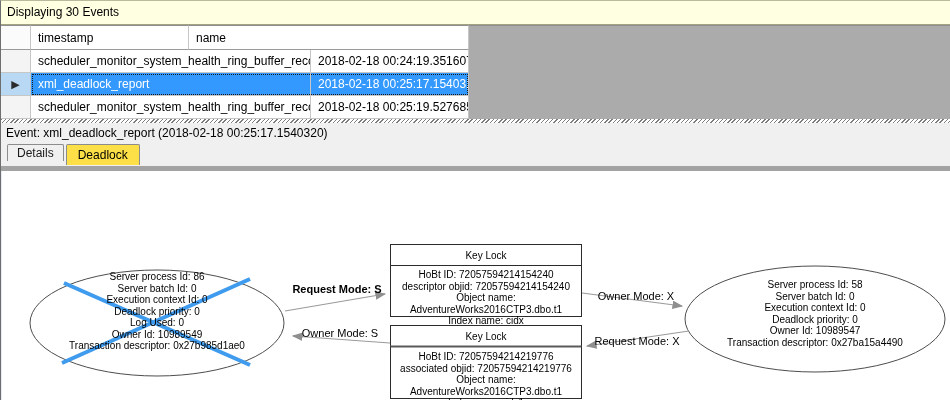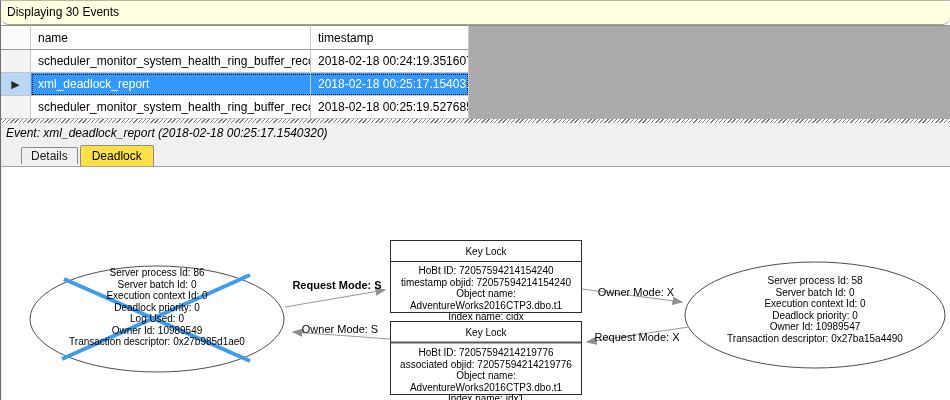--- a/index.html
+++ b/index.html
@@ -6,21 +6,21 @@
   body{
     width:950px;height:400px;overflow:hidden;
     font-family:"Liberation Sans", sans-serif;
     background:#ffffff;color:#000;
   }
   .window{position:relative;width:950px;height:400px;box-sizing:border-box;
     border-left:1px solid #6e6e6e;border-top:1px solid #b9b99d;}
 
   
   .info-bar{height:23px;background:#ffffe1;border-bottom:1px solid #a3a383;
-    font-size:12px;line-height:23px;padding-left:6px;border-radius:8px;}
+    font-size:12px;line-height:23px;padding-left:6px;}
 
   
   .grid{background:#ababab;}
   .grid-row{display:flex;height:23px;}
   .grid-row.header{height:25px;}
   .cell{box-sizing:border-box;background:#fff;border-right:1px solid #c6c6c6;
     border-bottom:1px solid #c6c6c6;font-size:12px;line-height:22px;
     padding-left:7px;white-space:nowrap;overflow:hidden;}
   .header .cell{border-top:1px solid #8f8f8f;border-bottom:1px solid #9a9a9a;
     line-height:24px;background:#ffffff;}
@@ -35,25 +35,25 @@
   .grid-row.selected .cell.sel{background:#b9d8f3;}
   .rowfocus{display:flex;outline:1px dotted #1a1a1a;outline-offset:-2px;}
   .arrow-glyph{display:block;text-align:center;font-size:11px;line-height:22px;color:#2b2b2b;}
 
   
   .splitter{height:4px;background:
     repeating-linear-gradient(135deg,#7d7d7d 0 1px,#ffffff 1px 3px);}
 
   
   .event-bar{height:20px;background:#f0f0f0;font-size:12px;line-height:20px;
-    padding-left:5px;border-bottom:1px solid #f0f0f0;font-style:italic;}
+    padding-left:5px;border-bottom:1px solid #f0f0f0;}
 
   
-  .tab-strip{height:22px;background:#f0f0f0;display:flex;align-items:center;
-    padding-left:20px;border-bottom:1px solid #a3a3a3;}
+  .tab-strip{height:22px;background:#f0f0f0;display:flex;align-items:flex-start;
+    padding-left:6px;border-bottom:5px solid #a3a3a3;}
   .tab{box-sizing:border-box;font-size:12px;border:1px solid #8c8c8c;border-bottom:none;
     border-radius:2px 2px 0 0;padding:0 9px;background:#f0f0f0;height:17px;line-height:16px;}
   .tab.active{background:#fde047;height:21px;line-height:20px;padding:0 11px;
     margin-bottom:-1px;position:relative;z-index:2;}
   .tab.inactive{margin-right:2px;color:#1a1a1a;}
 
   
   .content{position:relative;height:236px;background:#fff;
     border-left:1px solid #e4eaf5;}
   .gsvg{position:absolute;left:0;top:0;}
@@ -66,22 +66,22 @@
 
 <div class="window">
 
   <div class="info-bar">
     <span>Displaying 30 Events</span>
   </div>
 
   <div class="grid">
     <div class="grid-row header">
       <div class="cell sel"></div>
+      <div class="cell ts">timestamp</div>
       <div class="cell name">name</div>
-      <div class="cell ts">timestamp</div>
       <div class="filler"></div>
     </div>
 
     <div class="grid-row">
       <div class="cell sel"></div>
       <div class="cell name">scheduler_monitor_system_health_ring_buffer_recorded</div>
       <div class="cell ts">2018-02-18 00:24:19.3516078</div>
       <div class="filler"></div>
     </div>
 
@@ -158,21 +158,21 @@
       <div>Deadlock priority: 0</div>
       <div>Owner Id: 10989547</div>
       <div>Transaction descriptor: 0x27ba15a4490</div>
     </div>
 
     <div class="node-text" style="left:389px;top:79px;width:190px;">
       <div>Key Lock</div>
     </div>
     <div class="node-text" style="left:383px;top:98px;width:202px;">
       <div>HoBt ID: 72057594214154240</div>
-      <div>timestamp objid: 72057594214154240</div>
+      <div>descriptor objid: 72057594214154240</div>
       <div>Object name: AdventureWorks2016CTP3.dbo.t1</div>
       <div>Index name: cidx</div>
     </div>
 
     <div class="node-text" style="left:389px;top:160px;width:190px;">
       <div>Key Lock</div>
     </div>
     <div class="node-text" style="left:383px;top:180px;width:202px;">
       <div>HoBt ID: 72057594214219776</div>
       <div>associated objid: 72057594214219776</div>

